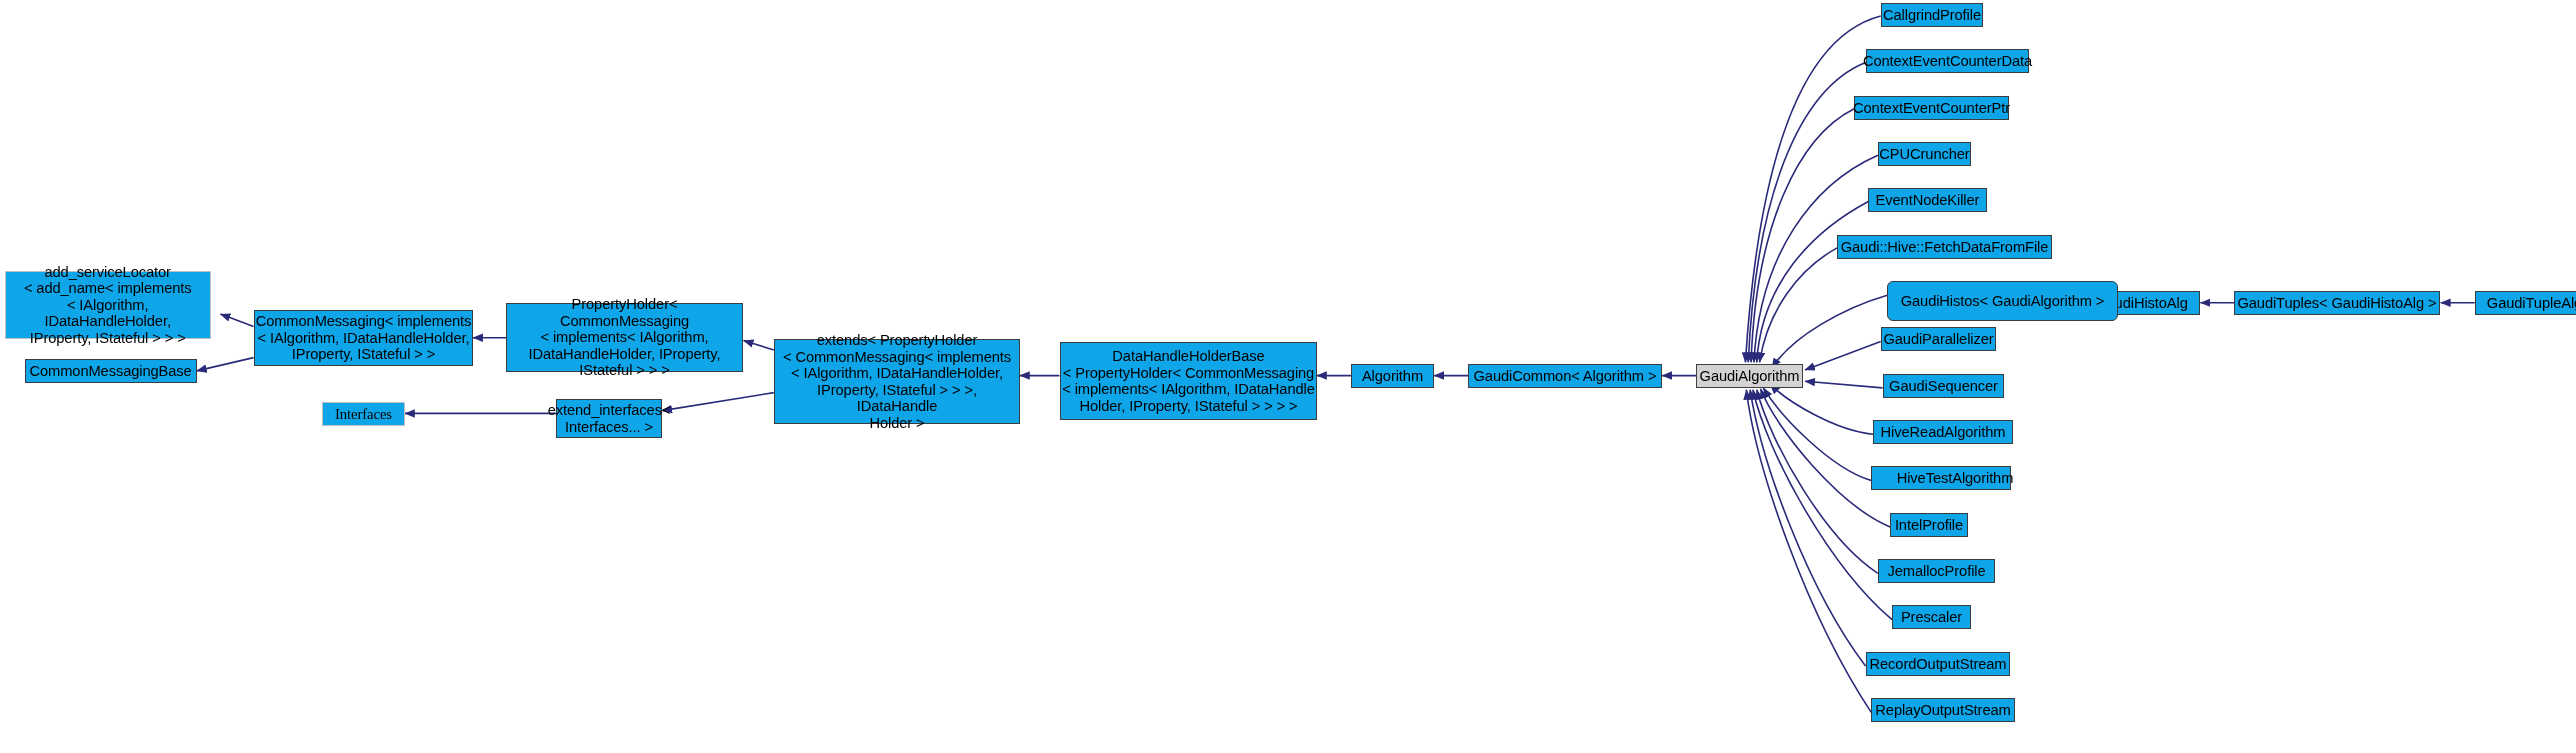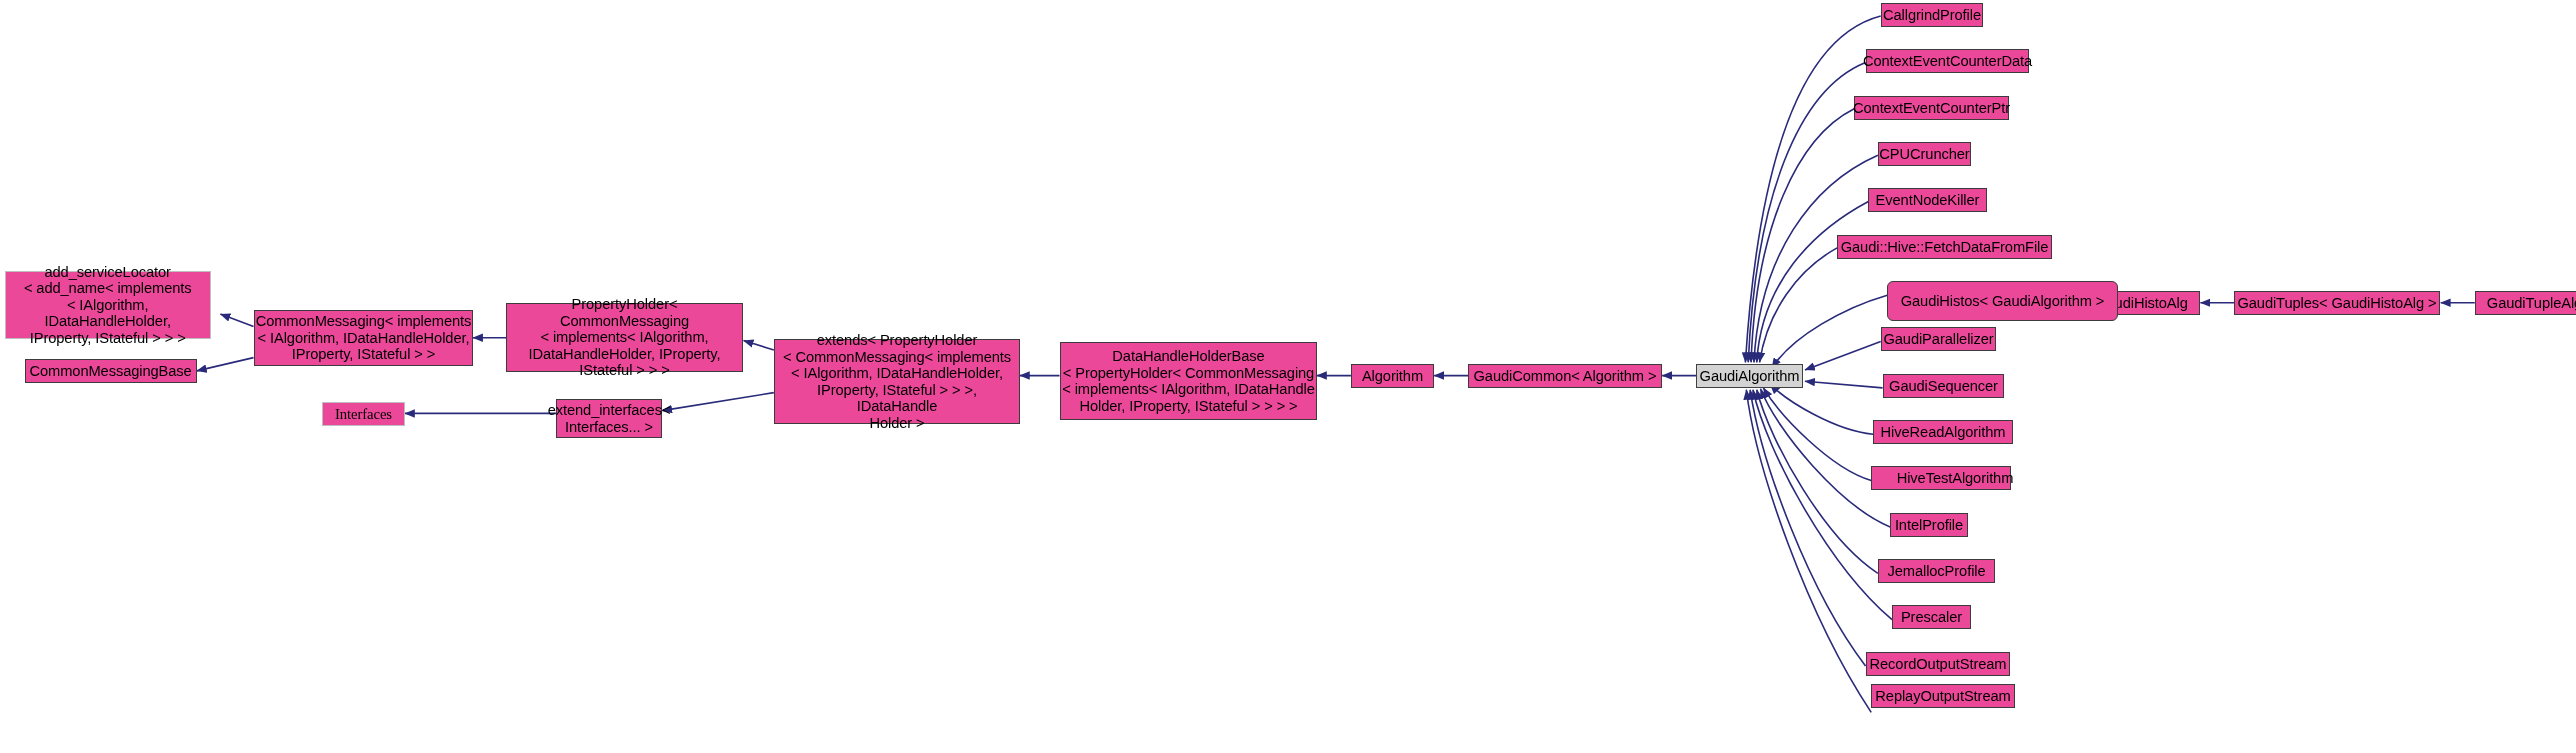--- a/index.html
+++ b/index.html
@@ -9,21 +9,21 @@
     height:754px;
     background:#ffffff;
     font-family:"Liberation Sans","DejaVu Sans",sans-serif;
     overflow:hidden;
   }
   #edges{position:absolute;left:0;top:0;width:2576px;height:754px;}
   .node{
     position:absolute;
     box-sizing:border-box;
     border:0.9px solid #404040;
-    background:#ec4899;
+    background:#0ea5e9;
     color:#000000;
     display:flex;
     align-items:center;
     justify-content:center;
     text-align:center;
     font-size:14.7px;
     line-height:16.6px;
     letter-spacing:-0.1px;
     white-space:pre-line;
     z-index:5;
@@ -142,17 +142,17 @@
       <div class="node thick" style="left: 1837px; top: 235px; width: 215px; height: 24px;">Gaudi::Hive::FetchDataFromFile</div>
       <div class="node thick" style="left: 1887px; top: 281px; width: 231px; height: 40px; border-radius: 6px;">GaudiHistos&lt; GaudiAlgorithm &gt;</div>
       <div class="node thick" style="left: 1881px; top: 327px; width: 115px; height: 24px;">GaudiParallelizer</div>
       <div class="node thick" style="left: 1883px; top: 374px; width: 121px; height: 24px;">GaudiSequencer</div>
       <div class="node thick" style="left: 1873px; top: 420px; width: 140px; height: 24px;">HiveReadAlgorithm</div>
       <div class="node thick" style="left: 1871px; top: 466px; width: 140px; height: 24px; padding-left: 28px;">HiveTestAlgorithm</div>
       <div class="node thick" style="left: 1890px; top: 513px; width: 78px; height: 24px;">IntelProfile</div>
       <div class="node thick" style="left: 1878px; top: 559px; width: 117px; height: 24px;">JemallocProfile</div>
       <div class="node thick" style="left: 1892px; top: 605px; width: 79px; height: 24px;">Prescaler</div>
       <div class="node thick" style="left: 1866px; top: 652px; width: 144px; height: 24px;">RecordOutputStream</div>
-      <div class="node thick" style="left: 1871px; top: 684px; width: 144px; height: 24px;">ReplayOutputStream</div>
+      <div class="node thick" style="left: 1871px; top: 698px; width: 144px; height: 24px;">ReplayOutputStream</div>
     </div>
 
 </div>
 
 
 </body></html>

